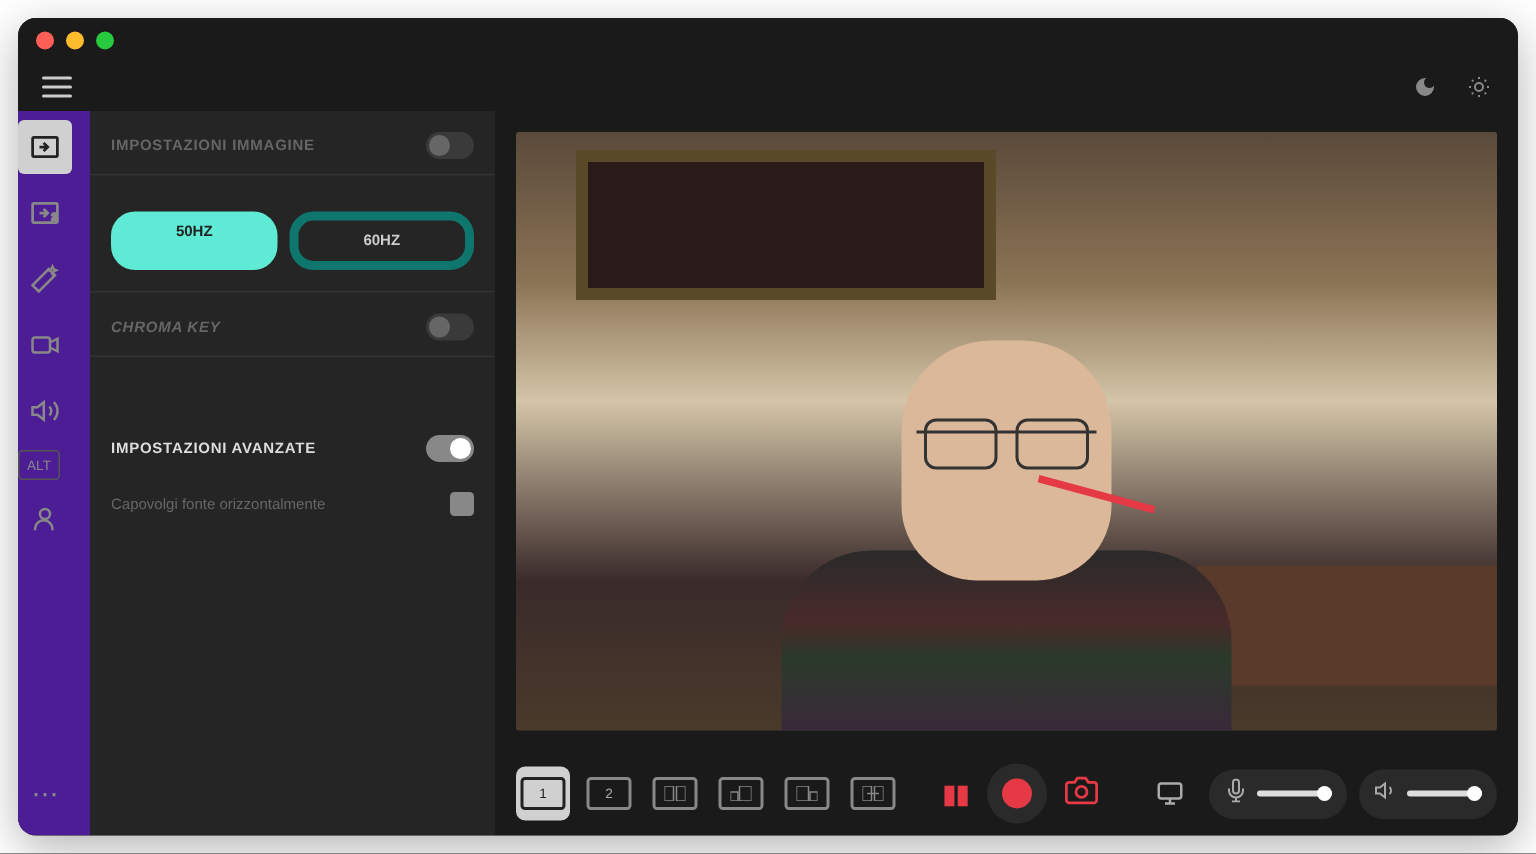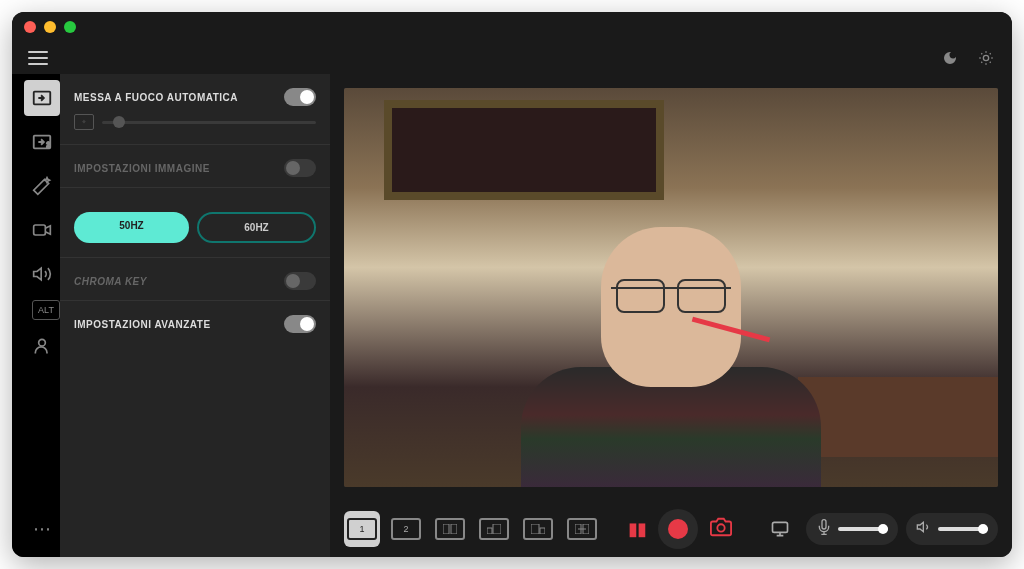--- a/index.html
+++ b/index.html
@@ -10,21 +10,21 @@
 .traffic-light { width: 12px; height: 12px; border-radius: 50%; }
 .tl-red { background: #ff5f56; }
 .tl-yellow { background: #ffbd2e; }
 .tl-green { background: #27c93f; }
 .top-bar { height: 32px; display: flex; align-items: center; justify-content: space-between; padding: 0 16px; }
 .hamburger { width: 20px; height: 14px; display: flex; flex-direction: column; justify-content: space-between; cursor: pointer; }
 .hamburger span { height: 2px; background: #ccc; border-radius: 1px; }
 .top-right-icons { display: flex; gap: 16px; align-items: center; }
 .icon-btn { width: 20px; height: 20px; display: flex; align-items: center; justify-content: center; color: #888; cursor: pointer; }
 .main-area { flex: 1; display: flex; overflow: hidden; }
-.left-rail { width: 48px; background: #000000; display: flex; flex-direction: column; align-items: flex-end; padding-top: 6px; gap: 8px; }
+.left-rail { width: 48px; background: #4c1d95; display: flex; flex-direction: column; align-items: flex-start; padding-top: 6px; gap: 8px; }
 .rail-item { width: 36px; height: 36px; display: flex; align-items: center; justify-content: center; border-radius: 4px; cursor: pointer; color: #888; font-size: 18px; }
 .rail-item.active { background: #d0d0d0; color: #222; }
 .rail-bottom { margin-top: auto; margin-bottom: 10px; }
 .settings-panel { width: 270px; background: #252525; display: flex; flex-direction: column; overflow-y: auto; }
 .panel-header { padding: 14px 12px; display: flex; justify-content: center; }
 .reset-btn { border: 1px solid #555; background: transparent; color: #666; padding: 6px 22px; border-radius: 16px; font-size: 10px; letter-spacing: 1px; cursor: pointer; }
 .setting-row { padding: 14px 14px; border-bottom: 1px solid #333; }
 .setting-header { display: flex; justify-content: space-between; align-items: center; margin-bottom: 8px; }
 .setting-label { font-size: 10px; font-weight: 600; color: #ddd; letter-spacing: 0.5px; text-transform: uppercase; }
 .setting-label.dim { color: #666; }
@@ -34,21 +34,21 @@
 .toggle.on .toggle-knob { left: 16px; }
 .toggle.off { background: #3a3a3a; }
 .toggle.off .toggle-knob { background: #666; }
 .slider-row { display: flex; align-items: center; gap: 8px; margin-top: 6px; }
 .slider-icon { width: 20px; height: 16px; border: 1px solid #555; border-radius: 2px; font-size: 7px; color: #555; display: flex; align-items: center; justify-content: center; }
 .slider { flex: 1; height: 3px; background: #3a3a3a; border-radius: 2px; position: relative; }
 .slider-thumb { width: 12px; height: 12px; background: #555; border-radius: 50%; position: absolute; top: -5px; left: 5%; }
 .hz-buttons { display: flex; gap: 8px; margin-top: 10px; }
 .hz-btn { flex: 1; padding: 8px; border-radius: 16px; font-size: 10px; font-weight: 600; text-align: center; cursor: pointer; }
 .hz-btn.active { background: #5eead4; color: #222; }
-.hz-btn.inactive { border: 2px solid #0f766e; color: #ccc; }
+.hz-btn.inactive { border: 6px solid #0f766e; color: #ccc; }
 .checkbox-row { display: flex; justify-content: space-between; align-items: center; padding: 10px 14px; }
 .checkbox-label { font-size: 10px; color: #666; }
 .checkbox { width: 16px; height: 16px; background: #888; border-radius: 3px; cursor: pointer; }
 .preview-area { flex: 1; display: flex; flex-direction: column; background: #1a1a1a; }
 .video-preview { flex: 1; margin: 14px; background: #333; border-radius: 2px; position: relative; overflow: hidden; }
 .video-content { width: 100%; height: 100%; background: linear-gradient(180deg, #5a4a3a 0%, #8b7355 25%, #d4c5a8 45%, #3a2a2a 75%, #4a3a2a 100%); display: flex; align-items: center; justify-content: center; position: relative; }
 .painting { position: absolute; top: 12px; left: 40px; width: 280px; height: 100px; background: #2a1a1a; border: 8px solid #5a4a2a; }
 .person { position: absolute; bottom: 0; left: 50%; transform: translateX(-50%); width: 320px; height: 260px; }
 .head { width: 140px; height: 160px; background: #dbb89a; border-radius: 60px 60px 50px 50px; margin: 0 auto; position: relative; }
 .glasses { position: absolute; top: 60px; left: 10px; right: 10px; height: 30px; border-top: 2px solid #333; }
@@ -144,34 +144,20 @@
         <svg width="20" height="20" viewBox="0 0 24 24" fill="none" stroke="currentColor" stroke-width="2">
             <circle cx="12" cy="8" r="4"></circle>
             <path d="M4 21v-1a7 7 0 0 1 14 0v1"></path>
           </svg>
       </div>
       <div class="rail-item rail-bottom">⋯</div>
     </div>
 
     <div class="settings-panel">
 
-      <div class="setting-row">
-        <div class="setting-header">
-          <span class="setting-label">MESSA A FUOCO AUTOMATICA</span>
-          <div class="toggle on">
-              <div class="toggle-knob"></div>
-            </div>
-        </div>
-        <div class="slider-row">
-          <div class="slider-icon">⌖</div>
-          <div class="slider">
-              <div class="slider-thumb"></div>
-            </div>
-        </div>
-      </div>
 
 
       <div class="setting-row" style="padding-bottom:10px;">
         <div class="setting-header" style="margin-bottom:0;">
           <span class="setting-label dim">IMPOSTAZIONI IMMAGINE</span>
           <div class="toggle off">
               <div class="toggle-knob"></div>
             </div>
         </div>
       </div>
@@ -186,28 +172,32 @@
       <div class="setting-row" style="padding-bottom:10px;font-style:italic;">
         <div class="setting-header" style="margin-bottom:0;">
           <span class="setting-label dim">CHROMA KEY</span>
           <div class="toggle off">
               <div class="toggle-knob"></div>
             </div>
         </div>
       </div>
 
       <div class="setting-row" style="padding-bottom:10px;border-bottom:none;">
-        <div class="setting-header" style="margin-bottom:0;">
+        <div class="setting-header" style="margin-bottom:0;margin-top:38px;">
           <span class="setting-label">IMPOSTAZIONI AVANZATE</span>
           <div class="toggle on">
               <div class="toggle-knob"></div>
             </div>
         </div>
       </div>
 
+      <div class="checkbox-row">
+        <span class="checkbox-label">Capovolgi fonte orizzontalmente</span>
+        <div class="checkbox"></div>
+      </div>
     </div>
 
     <div class="preview-area">
       <div class="video-preview">
         <div class="video-content">
           <div class="painting"></div>
           <div class="chair"></div>
           <div class="desk"></div>
           <div class="person">
             <div class="head">

